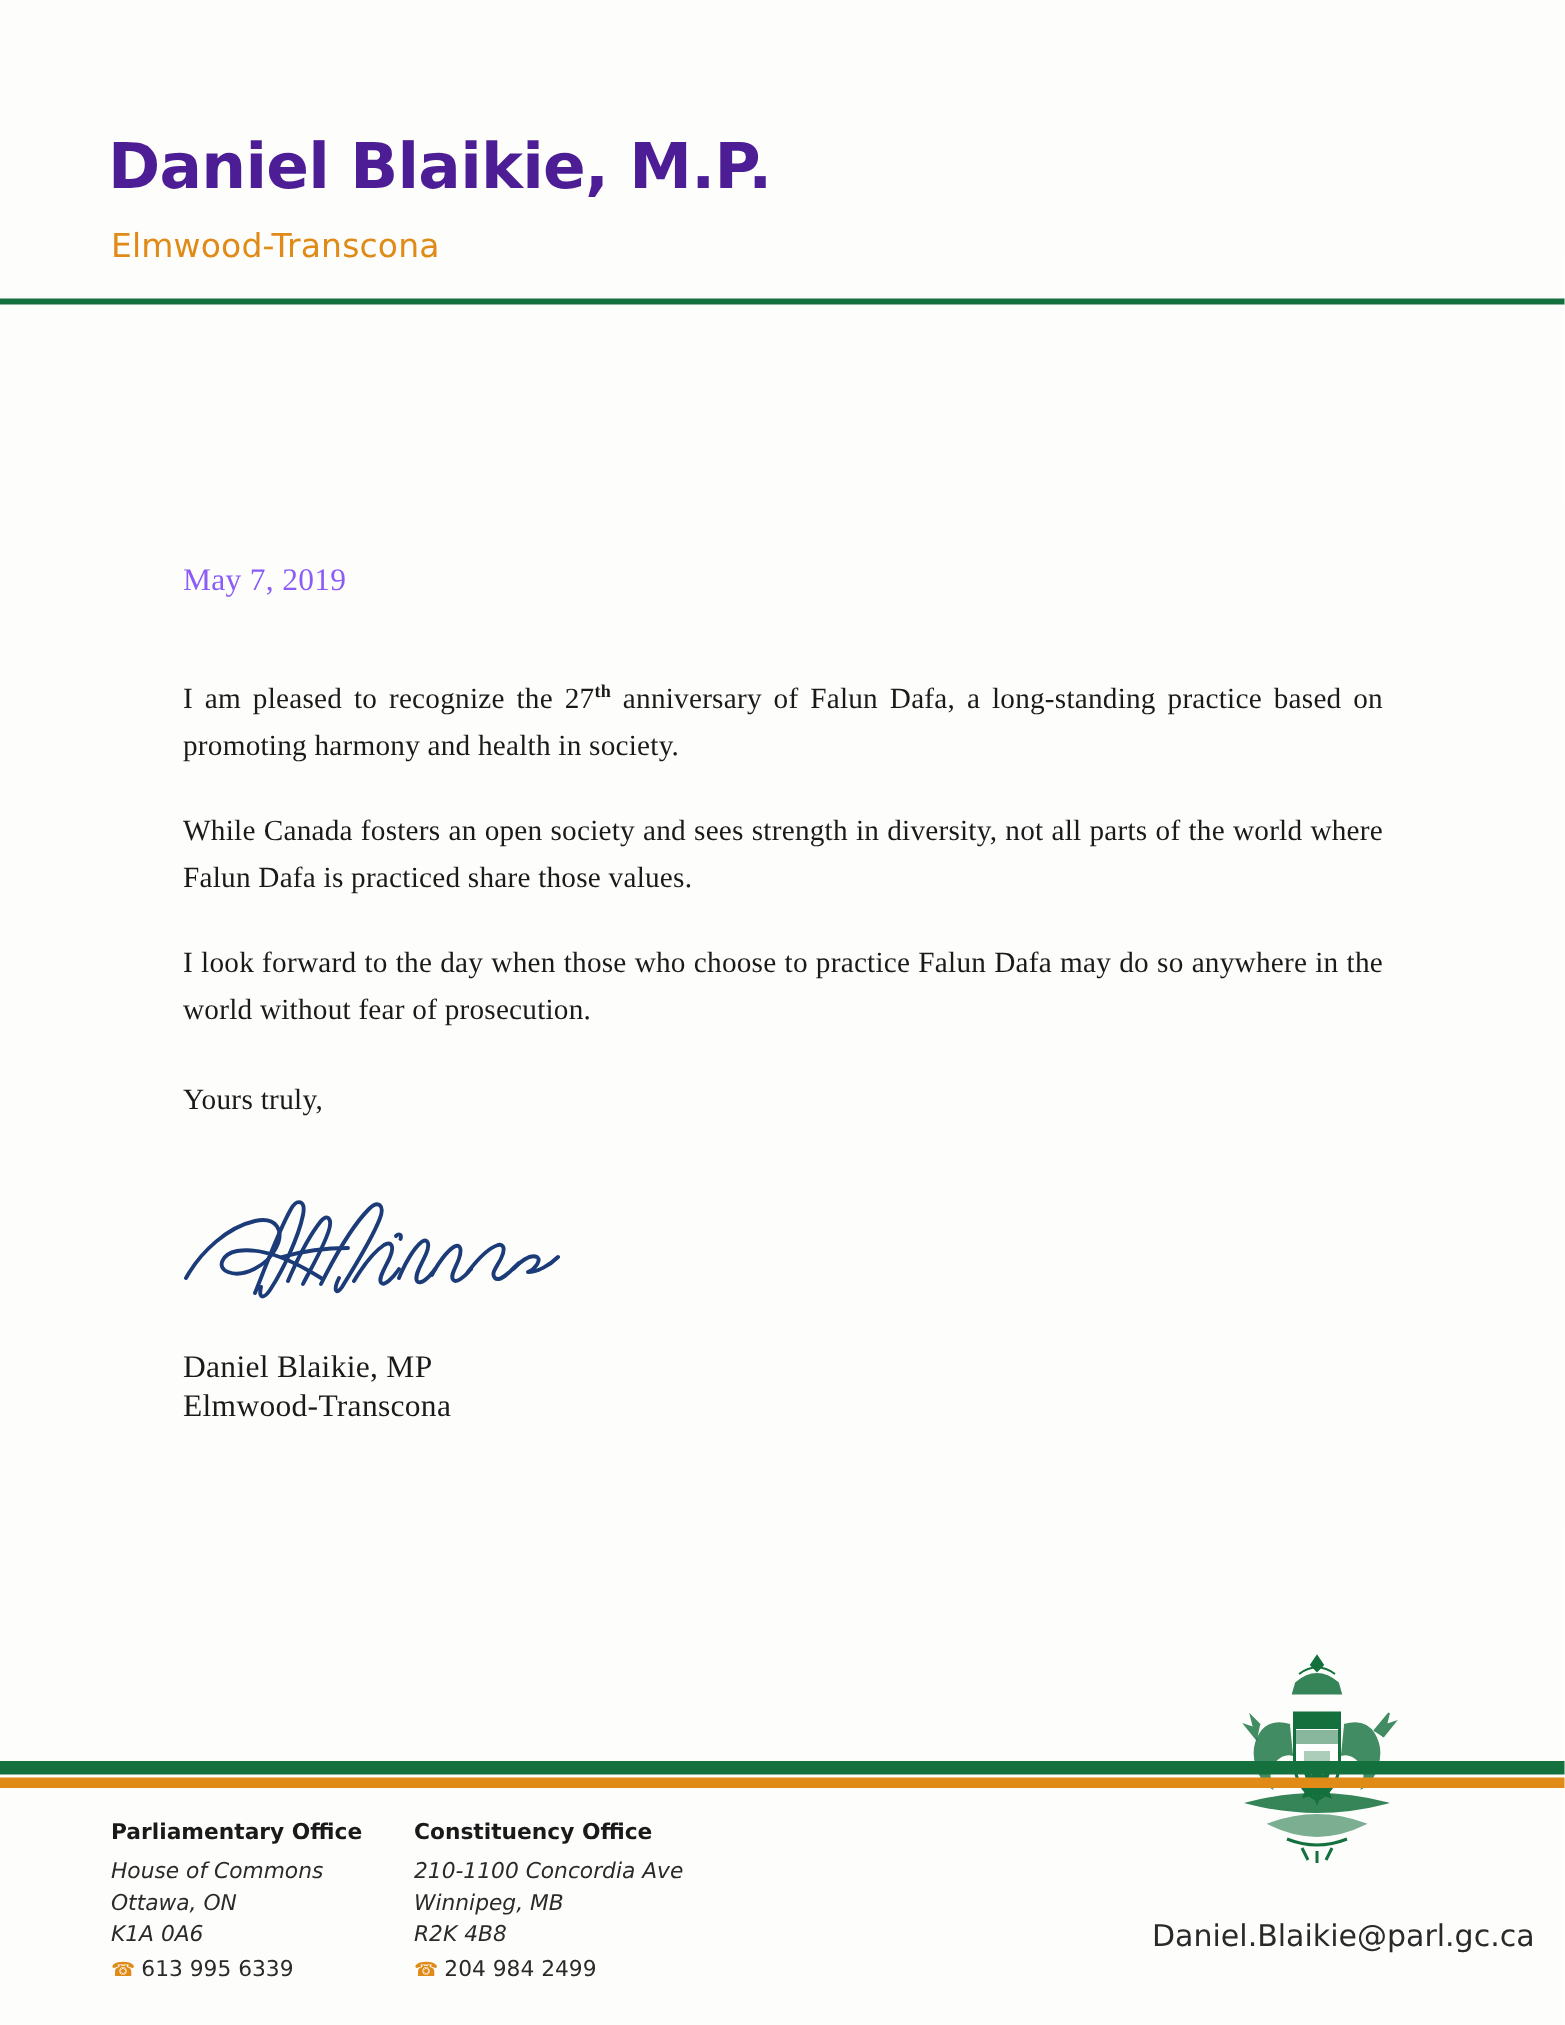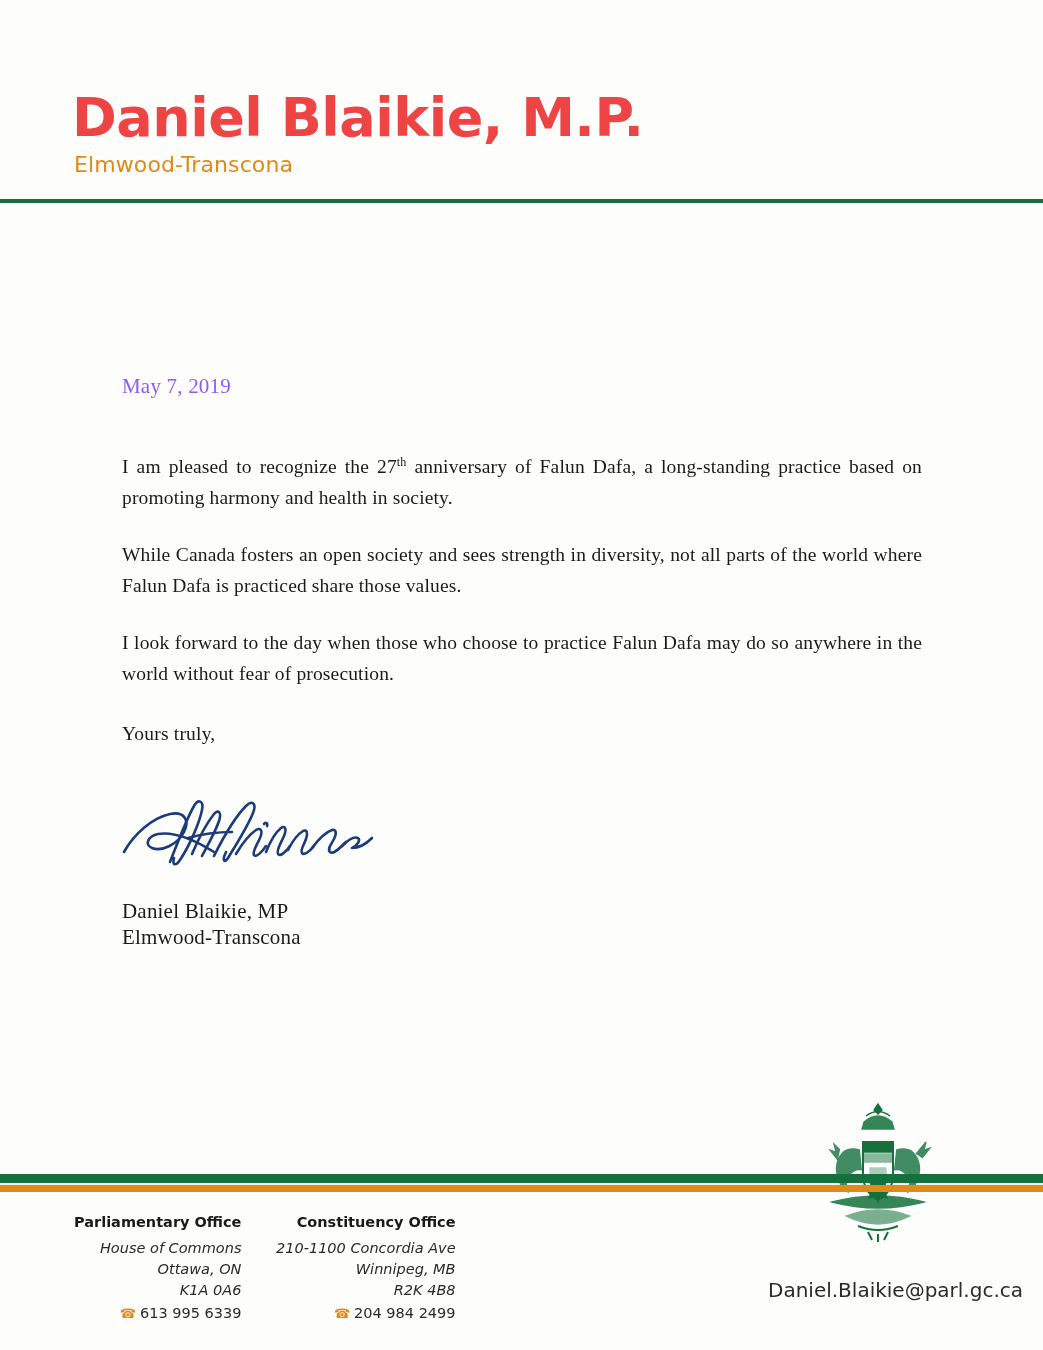--- a/index.html
+++ b/index.html
@@ -28,23 +28,23 @@
     top: 0;
     width: 1043px;
     height: 205px;
   }
   .lh-name {
     position: absolute;
     left: 72px;
     top: 86px;
     font-family: "DejaVu Sans", sans-serif;
     font-weight: bold;
-    font-size: 54px;
+    font-size: 42px;
     letter-spacing: -0.5px;
-    color: #ef4444;
+    color: #4c1d95;
     white-space: nowrap;
   }
   .lh-riding {
     position: absolute;
     left: 74px;
     top: 152px;
     font-family: "DejaVu Sans", sans-serif;
     font-size: 22px;
     color: #e08a17;
     letter-spacing: 0.1px;
@@ -77,20 +77,21 @@
     line-height: 31px;
     color: #1a1a1a;
     margin: 0 0 26px 0;
     text-align: justify;
     letter-spacing: 0.15px;
   }
   .para sup {
     font-size: 0.62em;
     vertical-align: super;
     line-height: 0;
+    font-weight: bold;
   }
   .closing {
     font-size: 19.5px;
     color: #1a1a1a;
     margin: 34px 0 0 0;
     letter-spacing: 0.2px;
   }
 
   
   .signature {
@@ -144,21 +145,20 @@
     background: #e08a17;
   }
 
   .footer {
     position: absolute;
     left: 0;
     top: 1206px;
     width: 1043px;
     height: 144px;
     font-family: "DejaVu Sans", sans-serif;
-    text-align: right;
   }
   .office {
     position: absolute;
     font-size: 14.5px;
     line-height: 21px;
     color: #2a2a2a;
   }
   .office.parl { left: 74px; top: 6px; }
   .office.const { left: 276px; top: 6px; }
   .office-title {

